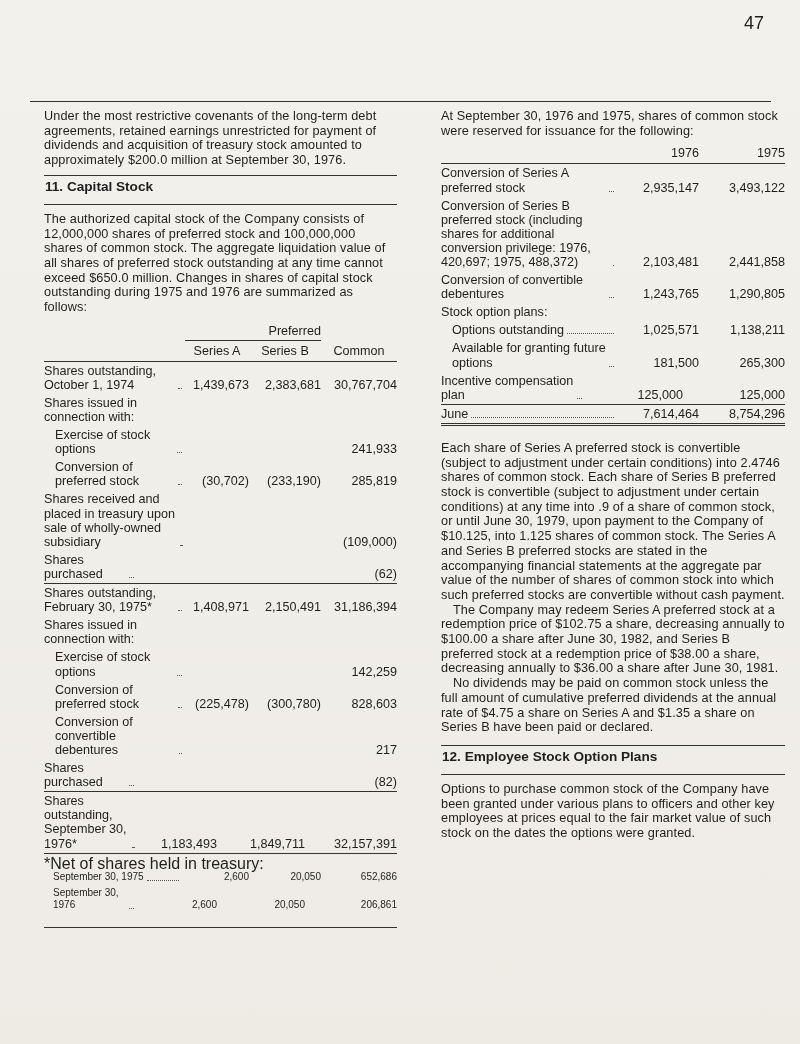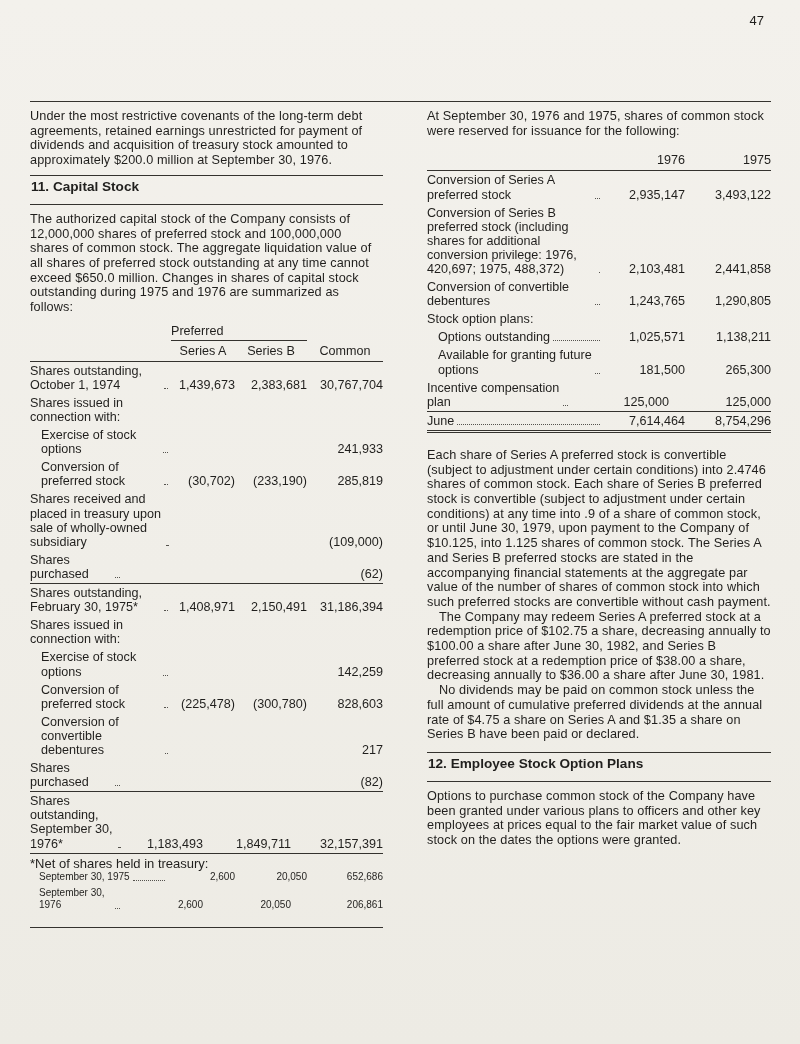--- a/index.html
+++ b/index.html
@@ -1,48 +1,48 @@
 <!DOCTYPE html>
 <html><head>
 <meta charset="utf-8">
 <style>
   html,body{margin:0;padding:0;background:#e7e5df;}
   .page{position:relative;width:800px;height:1044px;overflow:hidden;
         background:linear-gradient(180deg,#f3f1ec 0%,#f0eee8 55%,#edebe4 100%);
         font-family:"Liberation Sans","DejaVu Sans",sans-serif;color:#201f1d;}
-  .pagenum{position:absolute;top:13px;right:36px;font-size:13px;}
+  .pagenum{position:absolute;top:13px;right:36px;font-size:18px;}
   .toprule{position:absolute;top:101px;left:30px;width:741px;border-top:1.6px solid #34322e;}
-  .cols{position:absolute;top:109px;left:30px;width:741px;display:flex;gap:44px;}
+  .cols{position:absolute;top:109px;left:44px;width:741px;display:flex;gap:44px;}
   .colL{width:353px;flex:0 0 353px;}
   .colR{width:344px;flex:0 0 344px;}
   p.body{margin:0;font-size:12.7px;line-height:14.7px;letter-spacing:.1px;text-align:left;}
   .indent{text-indent:12px;}
   .sec-head{margin:7px 0 7px;border-top:1.6px solid #34322e;border-bottom:1.2px solid #34322e;
             font-weight:bold;font-size:13.6px;padding:3px 0 10px 1px;}
   
   .tbl{font-size:12.6px;}
   .g4{display:grid;grid-template-columns:1fr 64px 72px 76px;}
   .g3{display:grid;grid-template-columns:1fr 82px 86px;}
   .lt{margin-top:8px;}
-  .rt{margin-top:13px;margin-bottom:15px;}
-  .pref-row .pref{grid-column:2/4;text-align:left;border-bottom:1.2px solid #34322e;
+  .rt{margin-top:6px;margin-bottom:15px;}
+  .pref-row .pref{grid-column:2/4;text-align:right;border-bottom:1.2px solid #34322e;
                   padding:1px 0 2px;}
   .hrow{border-bottom:1.4px solid #34322e;}
   .hrow .hc{text-align:center;padding:3px 0;}
   .hrow .yr{text-align:right;padding:2px 0 3px;}
   .row{padding:2px 0;}
   .lbl{display:flex;align-items:flex-end;line-height:14.1px;min-width:0;}
   .fill{flex:1 1 6px;border-bottom:1.3px dotted #55534e;margin:0 3px 3px 3px;}
   .lt .fill{max-width:46px;}
   .fn .fill{max-width:32px;}
   .num{text-align:right;align-self:end;line-height:14.1px;white-space:nowrap;}
   .ind .lbl{padding-left:11px;}
   .rule-b{border-bottom:1.4px solid #34322e;gap:16px;}
   .dbl-b{border-bottom:3.4px double #34322e;}
-  .fnote{font-size:13px;line-height:11.8px;margin-top:4px;}
+  .fnote{font-size:16px;line-height:11.8px;margin-top:4px;}
   .fn{font-size:10px;padding:1.5px 0;}
   .fn .lbl{padding-left:9px;line-height:12.6px;}
   .fn .num{line-height:12.6px;}
   .fn-last{padding-bottom:15px;}
   .mt16{margin-top:16px;}
   .mt10{margin-top:10px;}
 </style>
 </head>
 <body>
 

